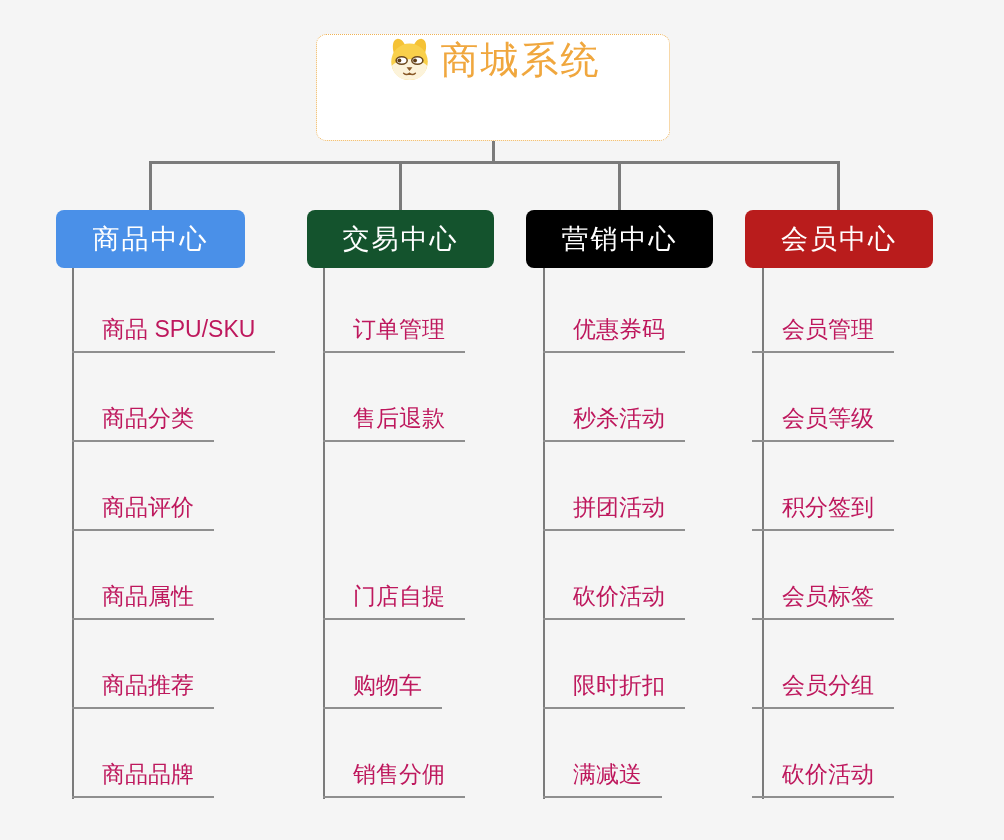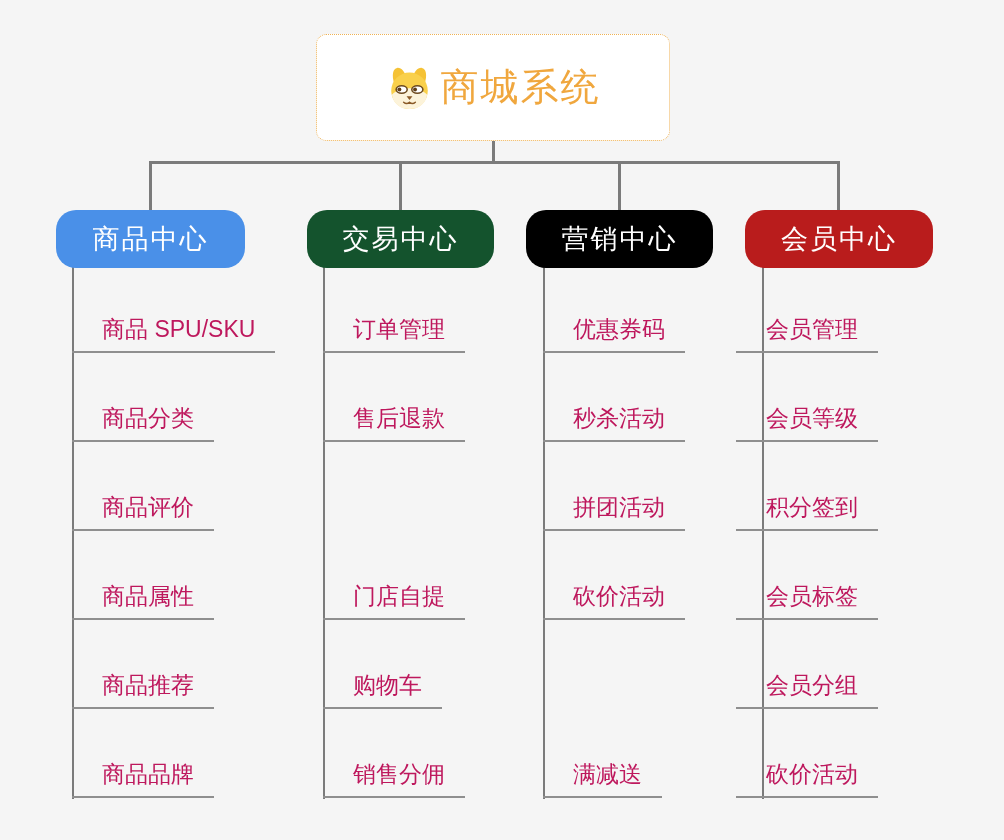--- a/index.html
+++ b/index.html
@@ -27,39 +27,39 @@
 
   
   .root {
     position: absolute;
     left: 316px; top: 34px;
     width: 354px; height: 107px;
     background: #ffffff;
     border: 1px dotted #efb254;
     border-radius: 10px;
     display: flex;
-    align-items: center;
+    align-items: flex-start;
     justify-content: center;
     gap: 8px;
     box-sizing: border-box;
   }
   .root-title {
     font-size: 38px;
     color: #f0a73e;
     letter-spacing: 2px;
     white-space: nowrap;
   }
   .dog { display: inline-flex; }
 
   
   .branch {
     position: absolute;
     top: 210px;
     height: 58px;
-    border-radius: 20px;
+    border-radius: 8px;
     display: flex;
     align-items: center;
     justify-content: center;
     font-family: Liberation Serif, serif;
   }
   .b0 { left: 56px;  width: 189px; }
   .b1 { left: 307px; width: 187px; }
   .b2 { left: 526px; width: 187px; }
   .b3 { left: 745px; width: 188px; }
   .branch-label {
@@ -72,21 +72,21 @@
   
   .leaf {
     position: absolute;
     white-space: nowrap;
     padding: 0 20px 8px 30px;
     border-bottom: 2px solid #8f8f8f;
     font-size: 23px;
     line-height: 28px;
     color: #be185d;
   }
-  .c0 { left: 72px; } .c1 { left: 323px; } .c2 { left: 543px; } .c3 { left: 736px; }
+  .c0 { left: 72px; } .c1 { left: 323px; } .c2 { left: 543px; } .c3 { left: 752px; }
   .r0 { top: 315px; } .r1 { top: 404px; } .r2 { top: 493px; }
   .r3 { top: 582px; } .r4 { top: 671px; } .r5 { top: 760px; }
 </style>
 </head>
 <body>
 
 <div class="canvas">
 
   <div class="conn root-drop"></div>
   <div class="conn h-main"></div>
@@ -140,20 +140,21 @@
   <div class="leaf c1 r0">订单管理</div>
   <div class="leaf c1 r1">售后退款</div>
   <div class="leaf c1 r3">门店自提</div>
   <div class="leaf c1 r4">购物车</div>
   <div class="leaf c1 r5">销售分佣</div>
 
   <div class="leaf c2 r0">优惠券码</div>
   <div class="leaf c2 r1">秒杀活动</div>
   <div class="leaf c2 r2">拼团活动</div>
   <div class="leaf c2 r3">砍价活动</div>
+  <div class="leaf c2 r4">限时折扣</div>
   <div class="leaf c2 r5">满减送</div>
 
   <div class="leaf c3 r0">会员管理</div>
   <div class="leaf c3 r1">会员等级</div>
   <div class="leaf c3 r2">积分签到</div>
   <div class="leaf c3 r3">会员标签</div>
   <div class="leaf c3 r4">会员分组</div>
   <div class="leaf c3 r5">砍价活动</div>
 
 </div>

